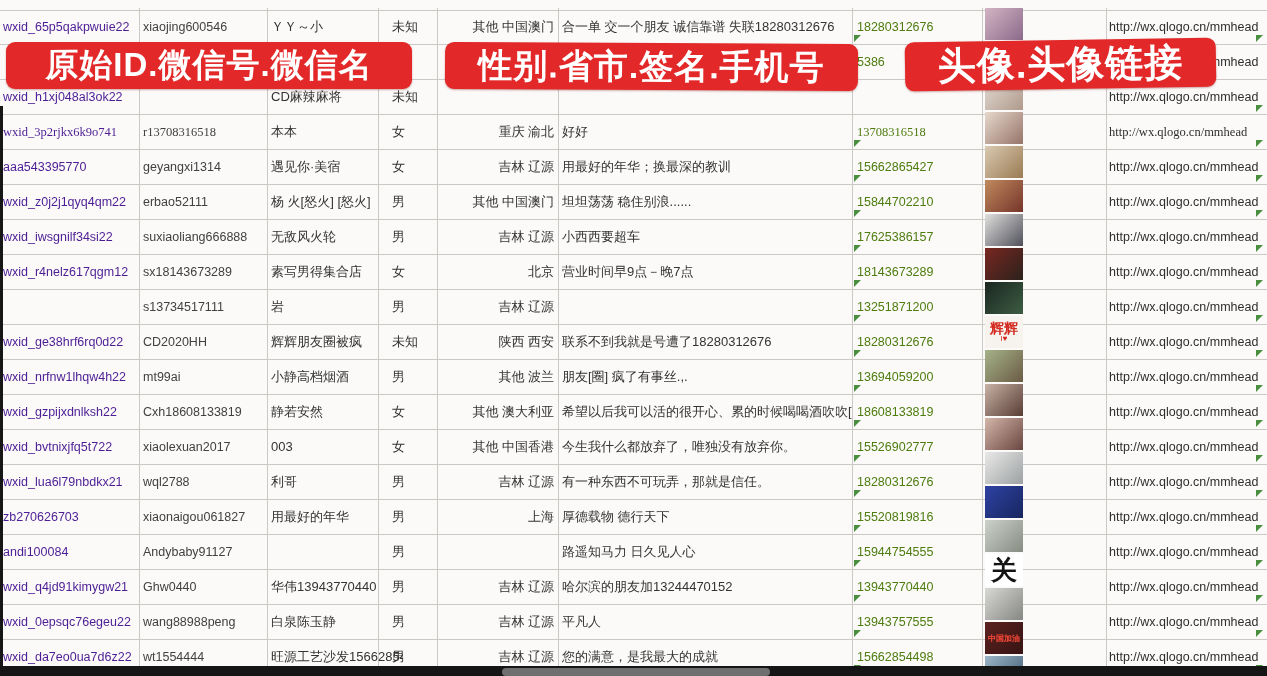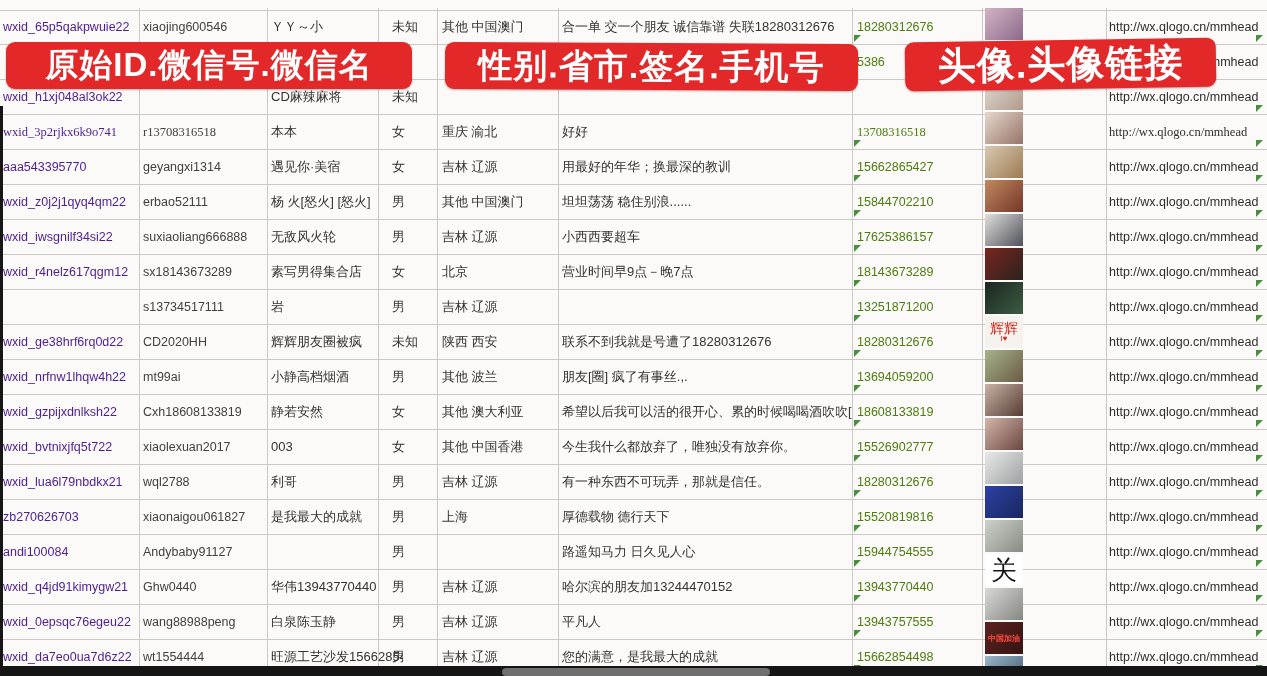--- a/index.html
+++ b/index.html
@@ -12,29 +12,29 @@
   
   .vline{position:absolute;top:8px;width:1px;height:658px;background:#ccc9c4;}
   .topline{position:absolute;left:0;top:10px;width:100%;height:1px;background:#ccc9c4;}
   
   .row{position:absolute;left:0;width:1267px;height:35px;border-bottom:1px solid #ccc9c4;box-sizing:border-box;}
   .cell{position:absolute;top:0;height:34px;line-height:34px;white-space:nowrap;overflow:hidden;font-size:13px;color:#333;}
   .c-id     {left:3px;   width:133px; font-size:12.5px;color:#4c1d95;}
   .c-account{left:143px; width:122px; font-size:12.5px;color:#414141;}
   .c-name   {left:271px; width:132px;}
   .c-gender {left:392px; width:42px;}
-  .c-region {left:442px; width:112px;}
+  .c-region {left:442px; width:112px;text-align:right;}
   .c-sign   {left:562px; width:290px;}
   .c-phone  {left:857px; width:122px; font-size:12.5px;color:#4d7c0f;}
   .c-url    {left:1109px;width:158px; font-size:12.5px;color:#2e2e2e;}
   .avatar{
     position:absolute;left:985px;width:38px;height:32px;overflow:hidden;
     display:flex;flex-direction:column;align-items:center;justify-content:center;
   }
-  .avatar .av-text{font-weight:normal;line-height:1;}
+  .avatar .av-text{font-weight:bold;line-height:1;}
   .avatar .av-sub{font-size:8px;line-height:1;}
   .avatar .av-caption{font-size:8px;line-height:1;margin-top:1px;font-weight:bold;}
   
   .tri{
     position:absolute;width:0;height:0;
     border-top:7px solid #4a8f3e;border-right:7px solid transparent;
   }
   .tri-phone{left:854px;bottom:2px;}
   .tri-edge{left:1256px;bottom:2px;}
   
@@ -302,21 +302,21 @@
       
       
     </div>
     <div class="cell c-url">http://wx.qlogo.cn/mmhead</div>
     <div class="tri tri-phone"></div>
     <div class="tri tri-edge"></div>
   </div>
       <div class="row" style="top: 500px;">
     <div class="cell c-id">zb270626703</div>
     <div class="cell c-account">xiaonaigou061827</div>
-    <div class="cell c-name">是我最大的成就</div>
+    <div class="cell c-name">用最好的年华</div>
     <div class="cell c-gender">男</div>
     <div class="cell c-region">上海</div>
     <div class="cell c-sign">厚德载物 德行天下</div>
     <div class="cell c-phone">15520819816</div>
     <div class="avatar" style="top: -14px; background: linear-gradient(135deg, rgb(46, 66, 164) 0%, rgb(24, 38, 95) 100%);">
       
       
       
     </div>
     <div class="cell c-url">http://wx.qlogo.cn/mmhead</div>

